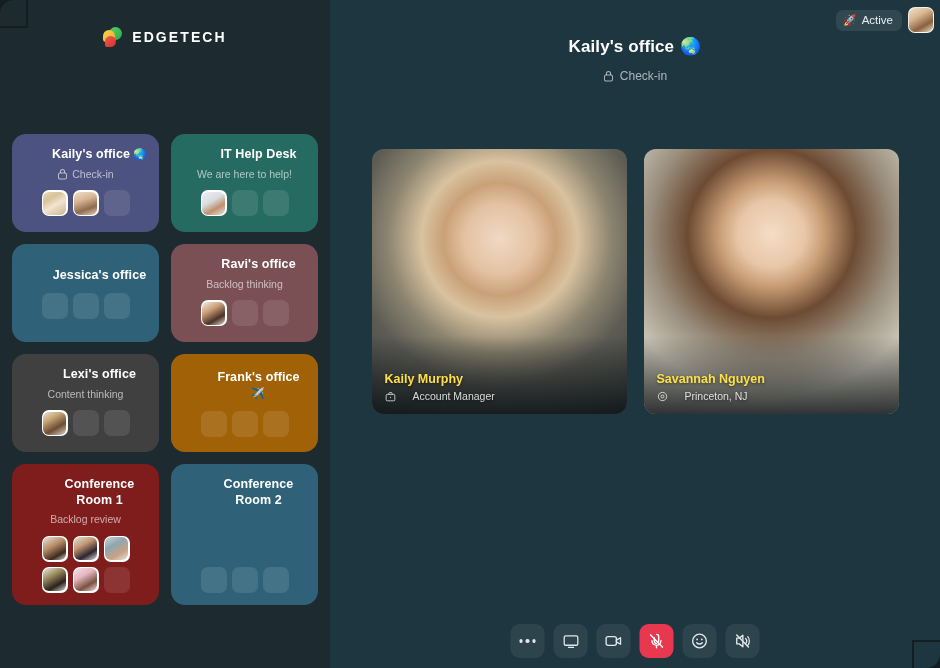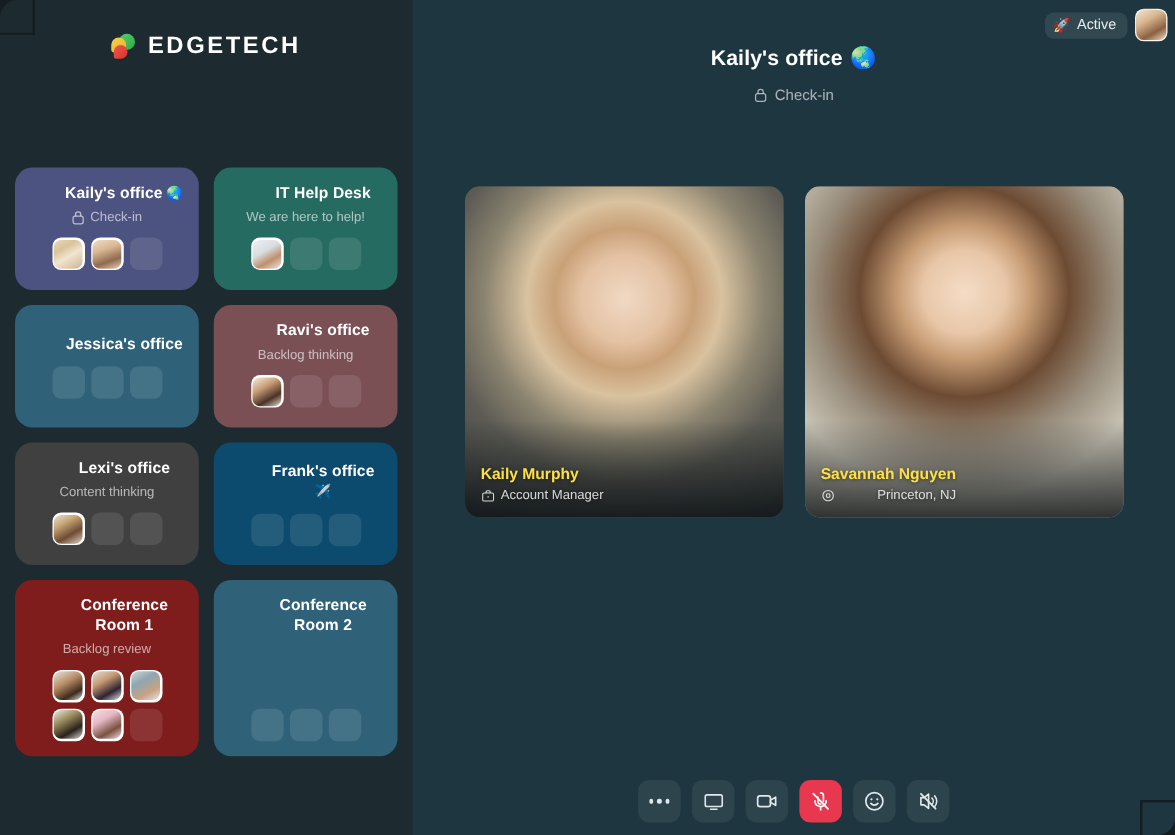--- a/index.html
+++ b/index.html
@@ -43,21 +43,21 @@
     border-radius: 50% 50% 50% 20%;
   }
   .blob-g { width: 13px; height: 13px; left: 6px; top: 0px;
             background: linear-gradient(135deg,#57d06a,#2fa84a); }
   .blob-y { width: 12px; height: 12px; left: 0px; top: 3px;
             background: linear-gradient(135deg,#f6d44a,#efab2e); }
   .blob-r { width: 11px; height: 11px; left: 2px; top: 9px;
             background: linear-gradient(135deg,#f0574f,#d6322c); }
   .brand-text {
     color: #ffffff;
-    font-size: 19px;
+    font-size: 14px;
     font-weight: bold;
     letter-spacing: 2.1px;
   }
 
   .rooms-grid {
     display: grid;
     grid-template-columns: 1fr 1fr;
     gap: 12px 12px;
     padding: 60px 0 0 0;
     align-content: start;
@@ -191,23 +191,22 @@
     position: absolute; left: 13px; bottom: 12px;
   }
   .tile-name {
     color: #fde047; font-size: 12.5px; font-weight: bold;
     text-shadow: 0 1px 3px rgba(0,0,0,.5);
   }
   .tile-meta {
     margin-top: 4px;
     color: rgba(255,255,255,0.82);
     font-size: 10.5px;
-    display: flex; align-items: center; gap: 5px;
+    display: flex; align-items: center; gap: 17px;
     text-shadow: 0 1px 3px rgba(0,0,0,.5);
-    justify-content: space-between;
   }
 
   .toolbar {
     position: absolute;
     bottom: 10px; left: 50%;
     transform: translateX(-50%);
     display: flex; gap: 9px;
   }
   .tool-btn {
     width: 34px; height: 34px;
@@ -308,21 +307,21 @@
             <span>Content thinking</span>
           </div>
           <div class="avatars">
             <div class="avatar-slot filled">
               <div class="av-img" style="background: linear-gradient(150deg, rgb(231, 225, 212) 0%, rgb(201, 168, 120) 30%, rgb(110, 76, 51) 65%, rgb(222, 213, 198) 100%);"></div>
             </div>
             <div class="avatar-slot"></div>
             <div class="avatar-slot"></div>
           </div>
         </div>
-        <div class="room-card short" style="background: #0c4a6e;">
+        <div class="room-card short" style="background: #a16207;">
           <div class="room-title"><span>Frank's office</span><span class="emoji"> ✈️</span></div>
           <div class="avatars">
             <div class="avatar-slot"></div>
             <div class="avatar-slot"></div>
             <div class="avatar-slot"></div>
           </div>
         </div>
         <div class="room-card xtall" style="background: #7f1d1d;">
           <div class="room-title"><span>Conference Room 1</span></div>
           <div class="room-sub">

